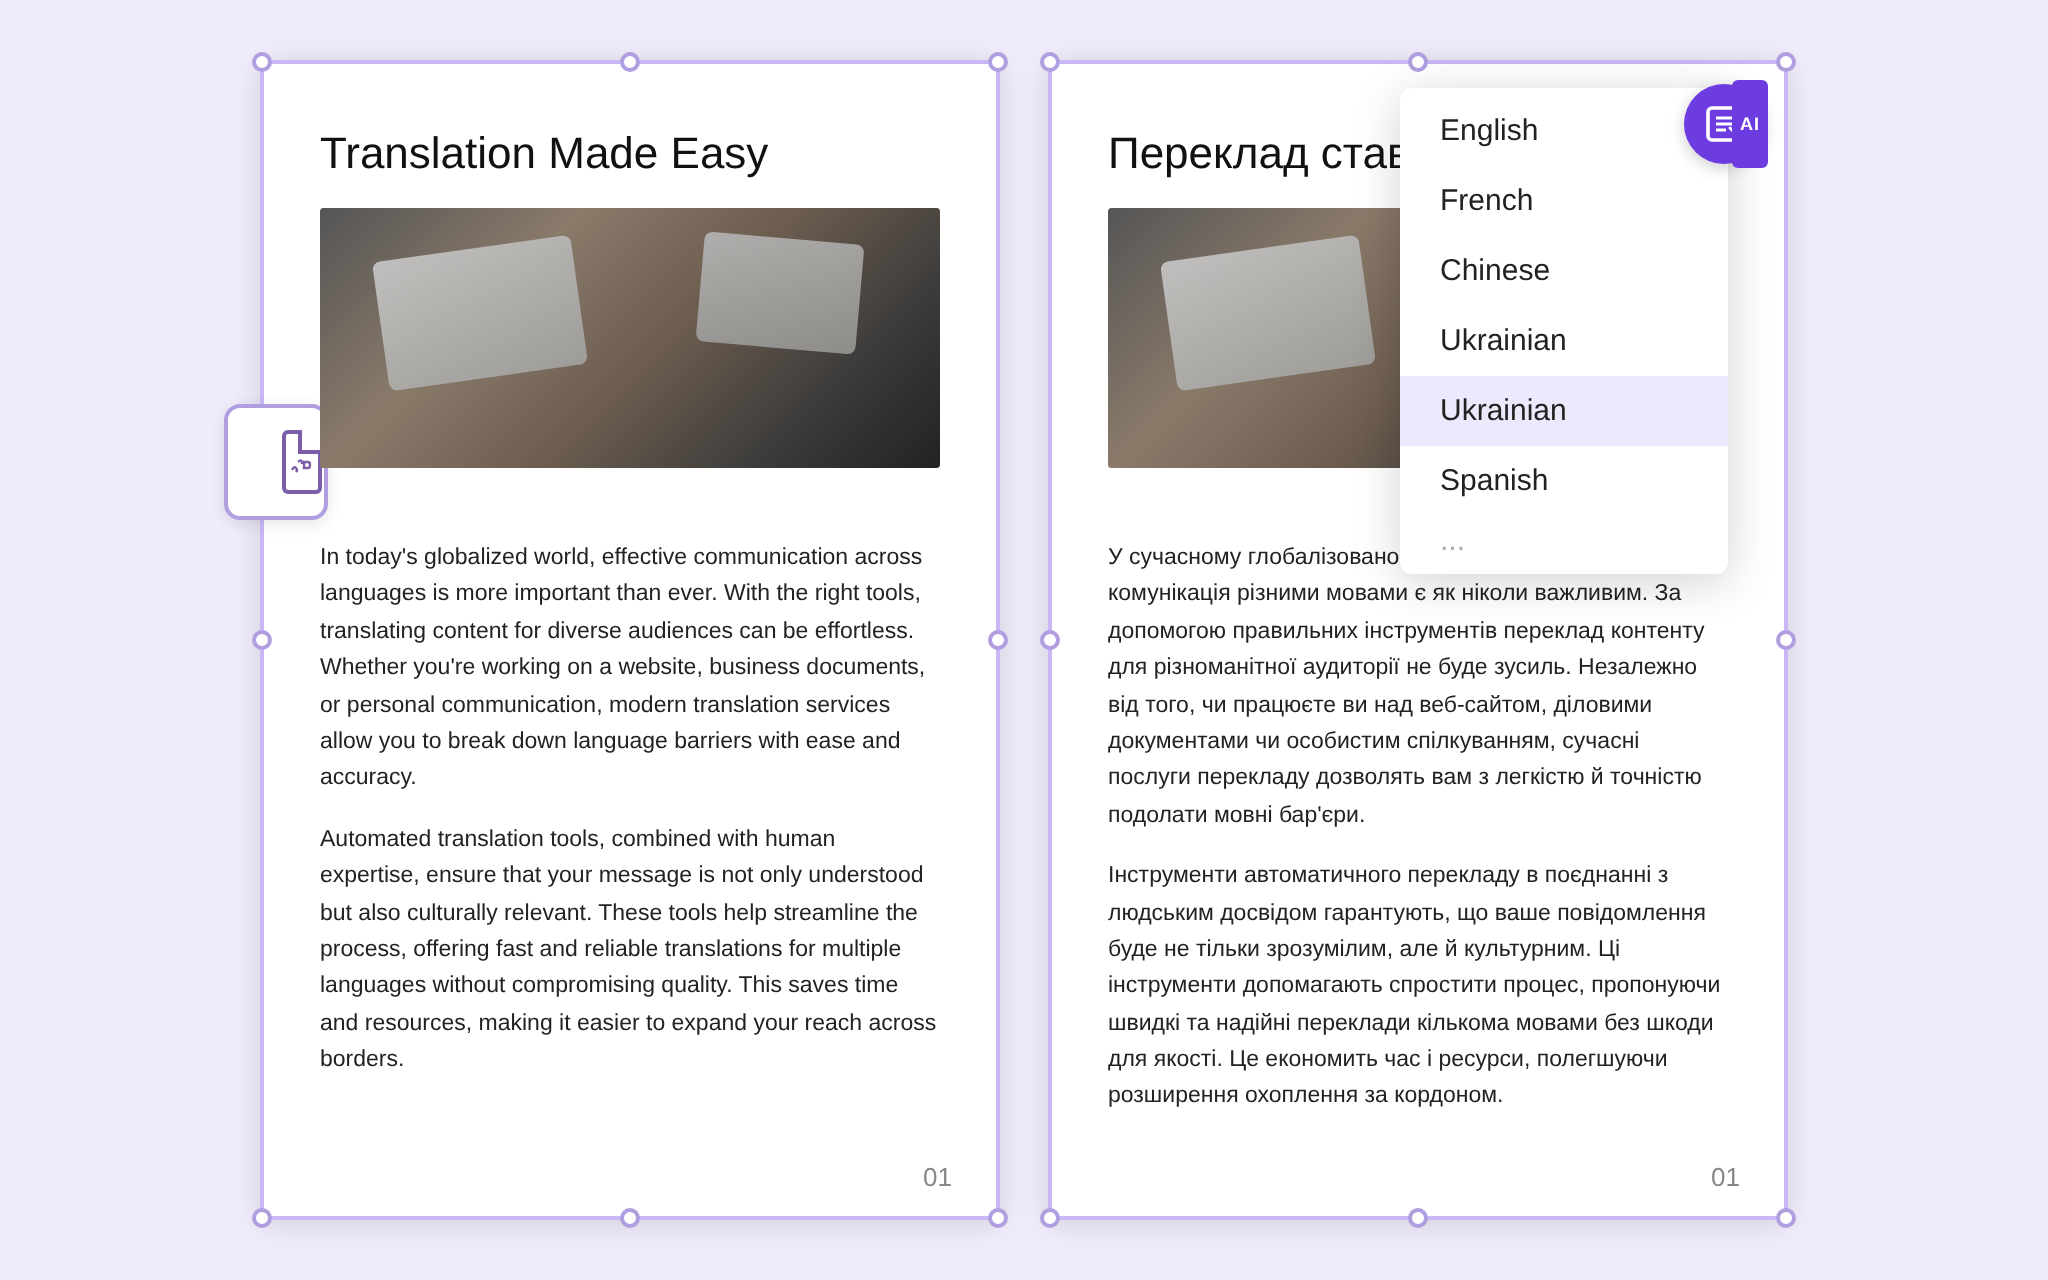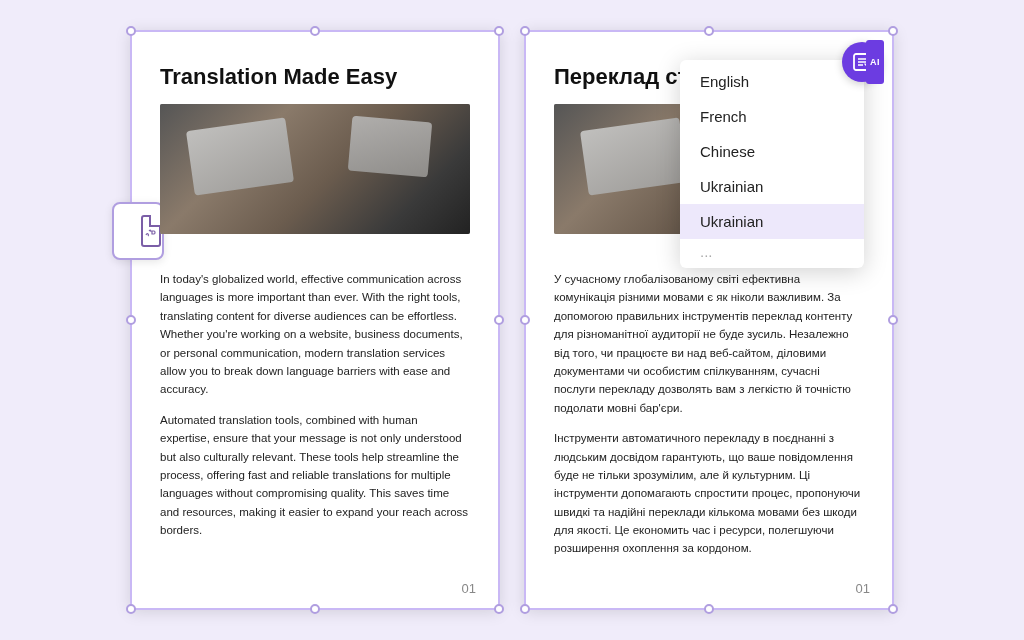--- a/index.html
+++ b/index.html
@@ -31,21 +31,21 @@
     .page-card.left {
       margin-top: 0;
     }
 
     .page-card.right {
       margin-top: 0;
     }
 
     .card-title {
       font-size: 22px;
-      font-weight: 700;
+      font-weight: 400;
       color: #111;
       margin-bottom: 14px;
       font-family: Arial, sans-serif;
     }
 
     .card-image {
       width: 100%;
       height: 130px;
       background: #888;
       border-radius: 2px;
@@ -165,27 +165,27 @@
     .handle.bl { bottom: -6px; left: -6px; }
     .handle.br { bottom: -6px; right: -6px; }
     .handle.tm { top: -6px; left: calc(50% - 5px); }
     .handle.bm { bottom: -6px; left: calc(50% - 5px); }
     .handle.ml { top: calc(50% - 5px); left: -6px; }
     .handle.mr { top: calc(50% - 5px); right: -6px; }
 
     
     .dropdown-menu {
       position: absolute;
-      top: 30px;
+      top: 14px;
       right: 30px;
       background: #fff;
       border-radius: 6px;
       box-shadow: 0 4px 24px rgba(0,0,0,0.18);
       z-index: 100;
-      width: 184px;
+      width: 164px;
       padding: 4px 0;
       font-family: Arial, sans-serif;
     }
 
     .dropdown-item {
       padding: 9px 20px;
       font-size: 15px;
       color: #222;
       cursor: pointer;
       white-space: nowrap;
@@ -298,20 +298,21 @@
     </div>
     <span class="page-number">01</span>
   </div>
 
   <div class="dropdown-menu">
     <div class="dropdown-item">English</div>
     <div class="dropdown-item">French</div>
     <div class="dropdown-item">Chinese</div>
     <div class="dropdown-item">Ukrainian</div>
     <div class="dropdown-item selected">Ukrainian</div>
+    <div class="dropdown-item">Spanish</div>
     <div class="dropdown-item ellipsis">...</div>
   </div>
 
   <div class="ai-button">
     <svg width="22" height="22" viewBox="0 0 22 22" fill="none">
       <rect x="3" y="3" width="16" height="16" rx="2" stroke="#fff" stroke-width="1.8" fill="none"></rect>
       <line x1="7" y1="8" x2="15" y2="8" stroke="#fff" stroke-width="1.5"></line>
       <line x1="7" y1="11" x2="15" y2="11" stroke="#fff" stroke-width="1.5"></line>
       <line x1="7" y1="14" x2="12" y2="14" stroke="#fff" stroke-width="1.5"></line>
       <path d="M14 13 L17 16" stroke="#fff" stroke-width="1.5" stroke-linecap="round"></path>

